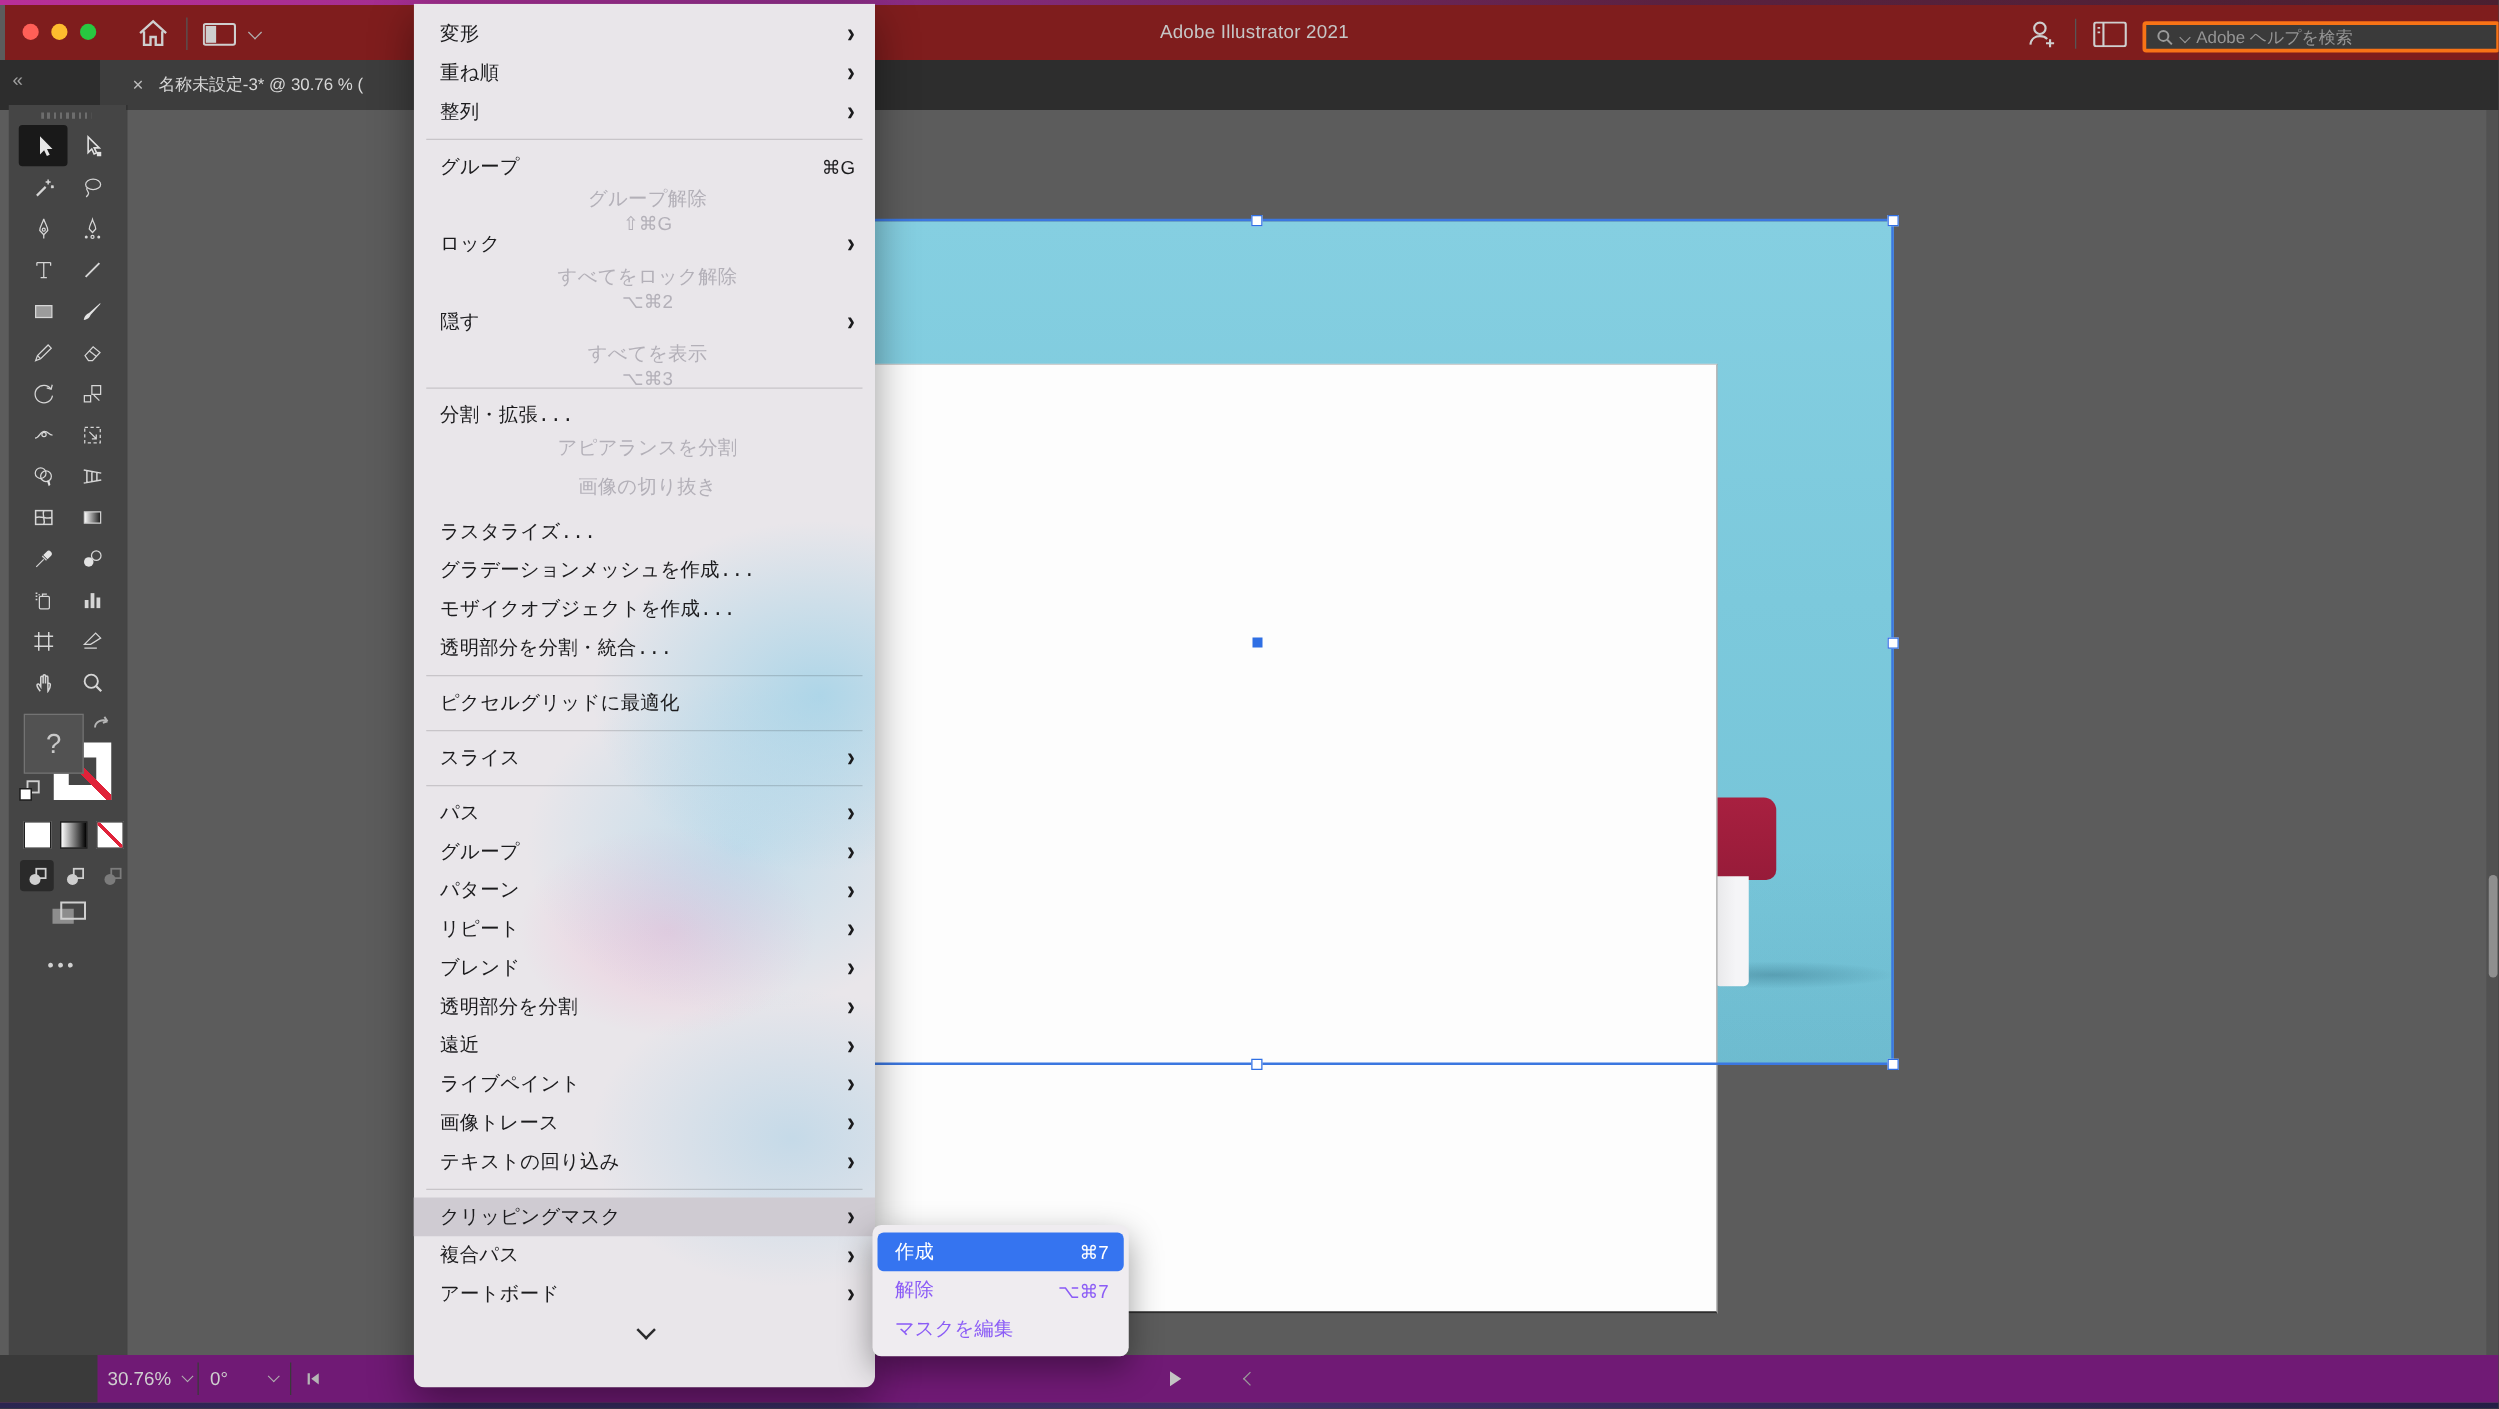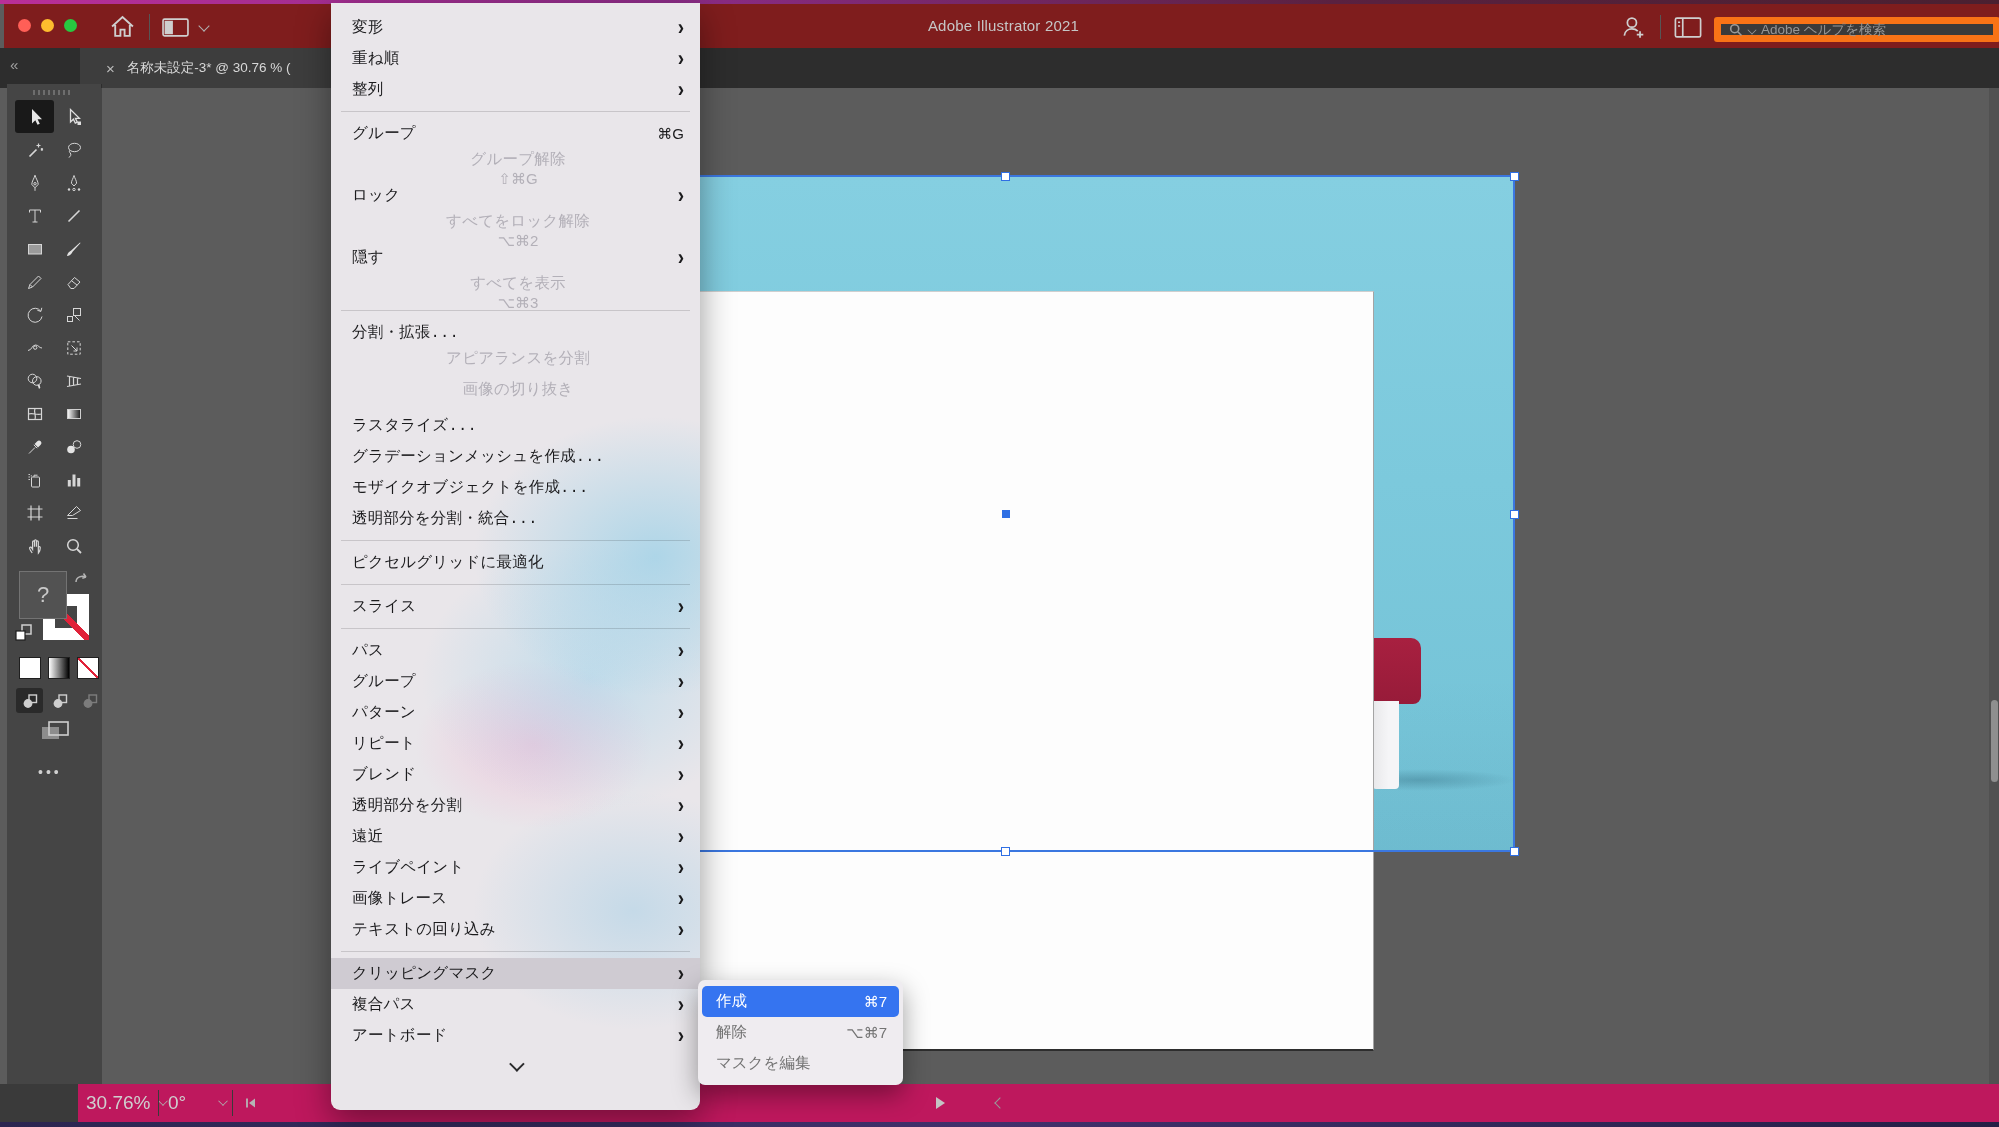--- a/index.html
+++ b/index.html
@@ -12,21 +12,21 @@
   .desktop-bottom{left:0;top:1122px;width:100%;height:5px;background:linear-gradient(90deg,#2b2550,#41306b,#241f45);}
 
   
   .appbar{left:4px;top:4px;width:100%;height:44px;background:#7f1d1d;z-index:20;}
   .tl{width:13px;height:13px;border-radius:50%;position:absolute;top:15px;}
   .appbar .home{left:106px;top:11px;}
   .vdiv{width:1px;background:#565656;position:absolute;}
   .ws-icon{left:158px;top:14px;position:absolute;}
   .app-title{position:absolute;top:13px;left:0;width:100%;text-align:center;color:#c6c6c6;font-size:15px;letter-spacing:.2px;}
   .chv{display:inline-block;width:7px;height:7px;border-right:1.8px solid #b0b0b0;border-bottom:1.8px solid #b0b0b0;transform:rotate(45deg);}
-  .searchbox{left:1710px;top:13px;width:286px;height:25px;background:#3a3a3a;border:7px solid #f97316;border-radius:3px;display:flex;align-items:center;padding:0 8px;box-sizing:border-box;gap:5px;}
+  .searchbox{left:1710px;top:13px;width:286px;height:25px;background:#3a3a3a;border:3px solid #f97316;border-radius:3px;display:flex;align-items:center;padding:0 8px;box-sizing:border-box;gap:5px;}
   .searchbox .ph{color:#969696;font-size:13.5px;}
 
   
   .tabbar{left:0;top:48px;width:100%;height:40px;background:#2d2d2d;z-index:20;}
   .collapse{position:absolute;left:10px;top:8px;color:#a0a0a0;font-size:15px;}
   .doctab{position:absolute;left:80px;top:0;height:40px;width:360px;background:#3d3d3d;display:flex;align-items:center;gap:12px;padding:0 14px 0 26px;box-sizing:border-box;}
   .doctab .x{color:#bdbdbd;font-size:15px;}
   .doctab .tl-label{color:#d8d8d8;font-size:13.5px;white-space:nowrap;}
 
   
@@ -63,21 +63,21 @@
   .cbox{width:22px;height:22px;border:1px solid #1f1f1f;box-sizing:border-box;position:relative;background:#fff;}
   .cbox.grad{background:linear-gradient(90deg,#ffffff,#000000);}
   .moderow{position:absolute;left:9px;top:604px;display:flex;gap:3px;}
   .mode{width:27px;height:25px;border-radius:3px;display:flex;align-items:center;justify-content:center;}
   .mode.active{background:#2a2a2a;}
   .mode.dim{opacity:.4;}
   .screenmode{position:absolute;left:33px;top:636px;}
   .moredots{position:absolute;left:31px;top:680px;color:#d0d0d0;font-size:14px;letter-spacing:3px;}
 
   
-  .statusbar{left:0;top:1084px;width:100%;height:38px;background:#be185d;z-index:20;color:#cfcfcf;font-size:19px;}
+  .statusbar{left:0;top:1084px;width:100%;height:38px;background:#701a75;z-index:20;color:#cfcfcf;font-size:15px;}
   .statusbar .darkseg{position:absolute;left:0;top:0;width:78px;height:100%;background:#3a3a3a;}
   .sb-item{position:absolute;top:0;height:100%;display:flex;align-items:center;gap:9px;}
   .sb-sep{position:absolute;top:6px;width:1px;height:26px;background:#3a3a3a;}
   .tri-right{width:0;height:0;border-top:6px solid transparent;border-bottom:6px solid transparent;border-left:9px solid #c4c4c4;}
   .chl{display:inline-block;width:7px;height:7px;border-left:1.8px solid #9a9a9a;border-bottom:1.8px solid #9a9a9a;transform:rotate(45deg);}
 
   
   .menu{left:331px;top:3px;width:369px;height:1107px;z-index:30;border-radius:0 0 9px 9px;
     background:
       radial-gradient(260px 200px at 88% 50%,rgba(125,200,230,.55),rgba(125,200,230,0) 70%),
@@ -96,21 +96,21 @@
   .msep{height:13px;display:flex;align-items:center;}
   .msep::after{content:"";display:block;width:calc(100% - 20px);margin:0 auto;height:1px;background:rgba(0,0,0,.14);}
   .menu-scroll{height:28px;display:flex;align-items:center;justify-content:center;}
   .menu-scroll .chvd{width:9px;height:9px;border-right:2.2px solid #2a2a2c;border-bottom:2.2px solid #2a2a2c;transform:rotate(45deg) translateY(-2px);}
 
   .submenu{left:698px;top:980px;width:205px;height:105px;z-index:40;border-radius:7px;background:#efecf0;
     box-shadow:0 10px 26px rgba(0,0,0,.38);padding:6px 4px;box-sizing:border-box;}
   .smi{height:31px;display:flex;align-items:center;justify-content:space-between;padding:0 12px 0 14px;font-size:15.5px;color:#1b1b1d;border-radius:5px;}
   .smi .sc{font-size:15px;}
   .smi.sel{background:#3574f0;color:#ffffff;}
-  .smi.dis{color:#737373;}
+  .smi.dis{color:#8b5cf6;}
 </style>
 </head>
 <body>
 
 <svg width="0" height="0" style="position:absolute">
   <defs>
     <linearGradient id="lg" x1="0" y1="0" x2="1" y2="0">
       <stop offset="0" stop-color="#ffffff"></stop>
         <stop offset="1" stop-color="#1a1a1a"></stop>
     </linearGradient>

